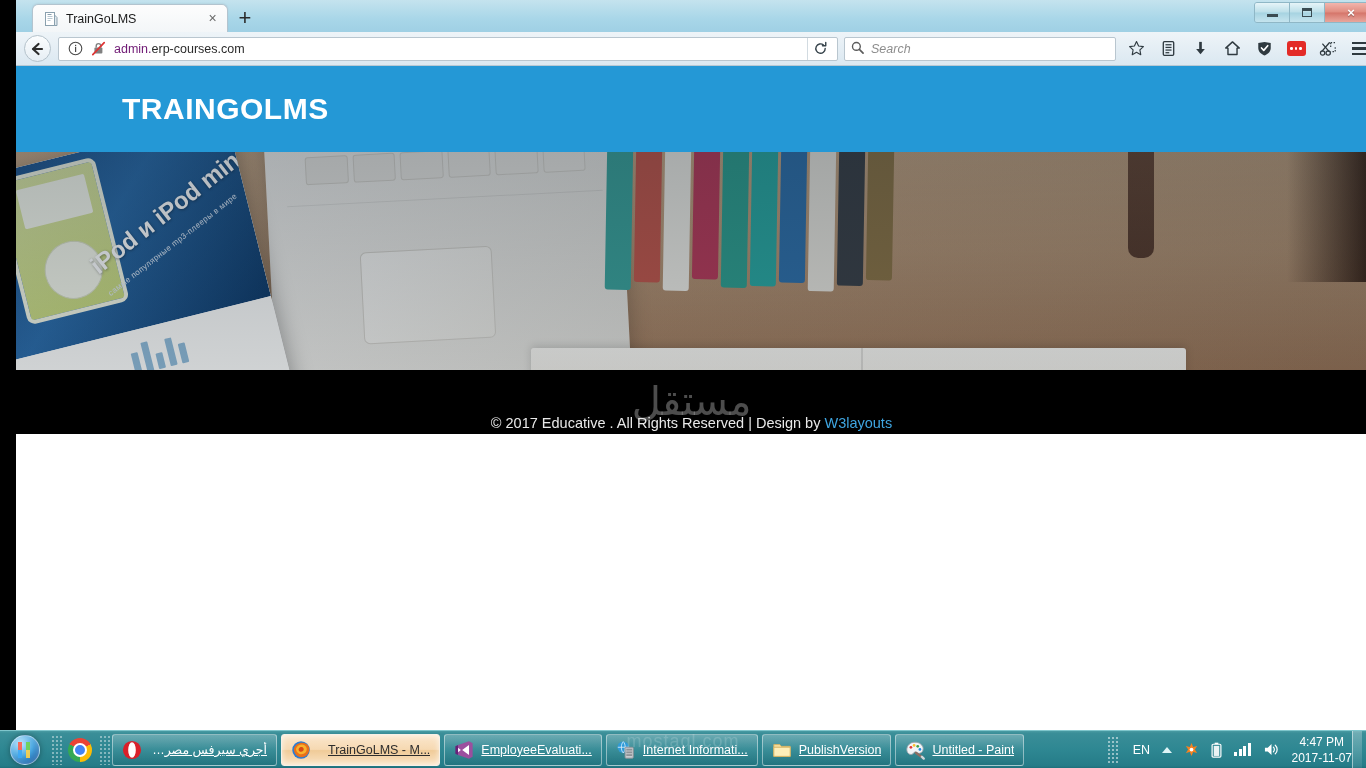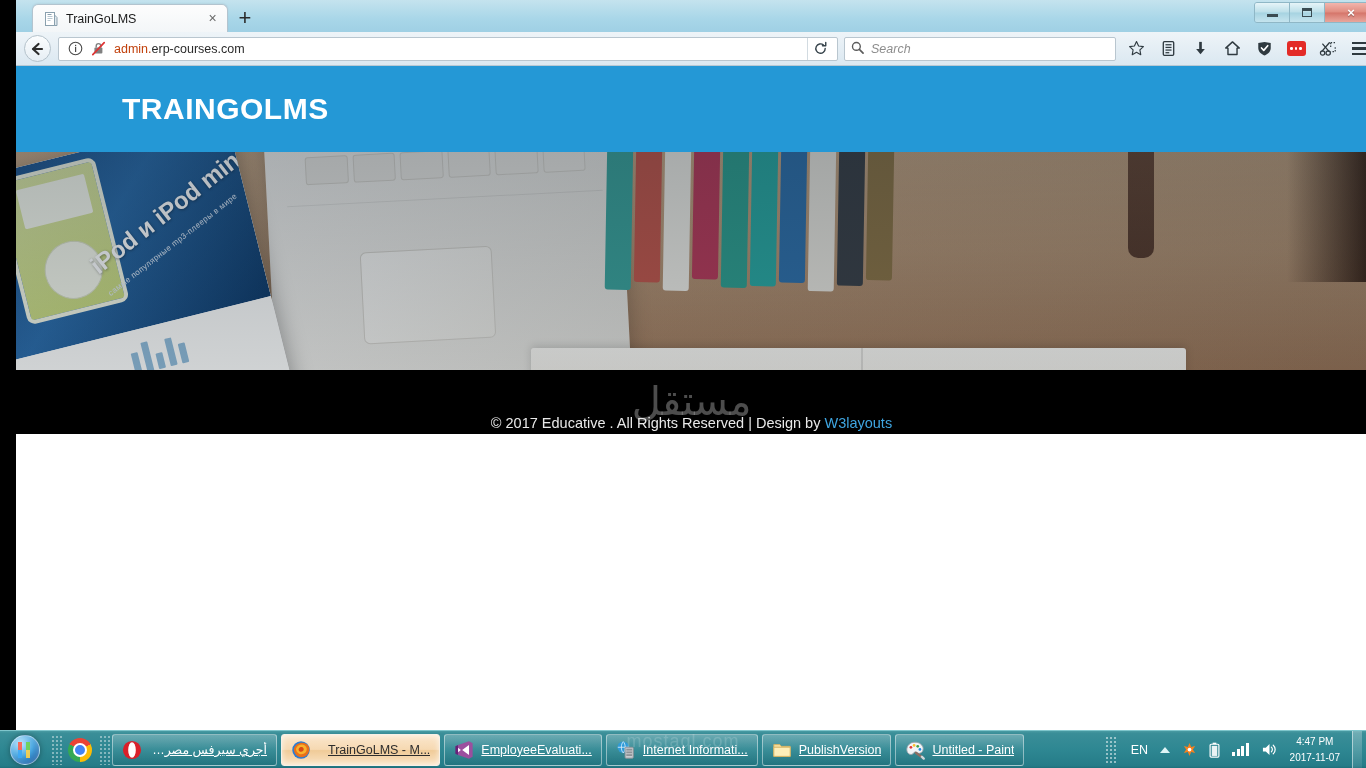--- a/index.html
+++ b/index.html
@@ -120,21 +120,21 @@
   }
   .url-id {
     width: 17px; height: 17px; margin: 0 2px 0 4px;
     display: flex; align-items: center; justify-content: center;
     flex: 0 0 auto; cursor: pointer;
   }
   .url-text {
     flex: 1 1 auto; font-size: 12.5px; color: #2b2b2b;
     margin-left: 5px; white-space: nowrap; overflow: hidden;
   }
-  .url-text .dim { color: #c2410c; }
+  .url-text .dim { color: #701a75; }
   .reload {
     width: 26px; height: 22px; flex: 0 0 auto;
     display: flex; align-items: center; justify-content: center;
     border-left: 1px solid #d2dbe1;
     cursor: pointer; color: #35424a;
   }
   .searchbar {
     width: 272px; height: 24px; flex: 0 0 auto;
     background: #fff; border: 1px solid #b9c6cf; border-radius: 2px;
     display: flex; align-items: center; padding: 0 6px;
@@ -540,22 +540,22 @@
   }
   .tray-item {
     padding: 0 6px; color: #ffffff; font-size: 12.5px;
     display: flex; align-items: center; justify-content: center;
     height: 38px; cursor: pointer;
   }
   .tray-up { width:0;height:0;border-left:5px solid transparent;border-right:5px solid transparent;border-bottom:6px solid #dff4f6; }
   .bars { display: flex; align-items: flex-end; gap: 1.5px; height: 13px; }
   .bars i { width: 3px; background: #ffffff; display: block; }
   .clock {
-    color: #ffffff; font-size: 10px; text-align: center;
-    line-height: 16px; padding: 0 12px 0 6px; cursor: pointer;
+    color: #ffffff; font-size: 12px; text-align: center;
+    line-height: 16px; padding: 0 0 0 6px; cursor: pointer;
   }
   .showdesk {
     width: 10px; height: 38px;
     background: linear-gradient(to bottom, rgba(255,255,255,.28), rgba(255,255,255,.08));
     border-left: 1px solid rgba(255,255,255,.5);
     cursor: pointer;
   }
 </style>
 </head>
 <body>

